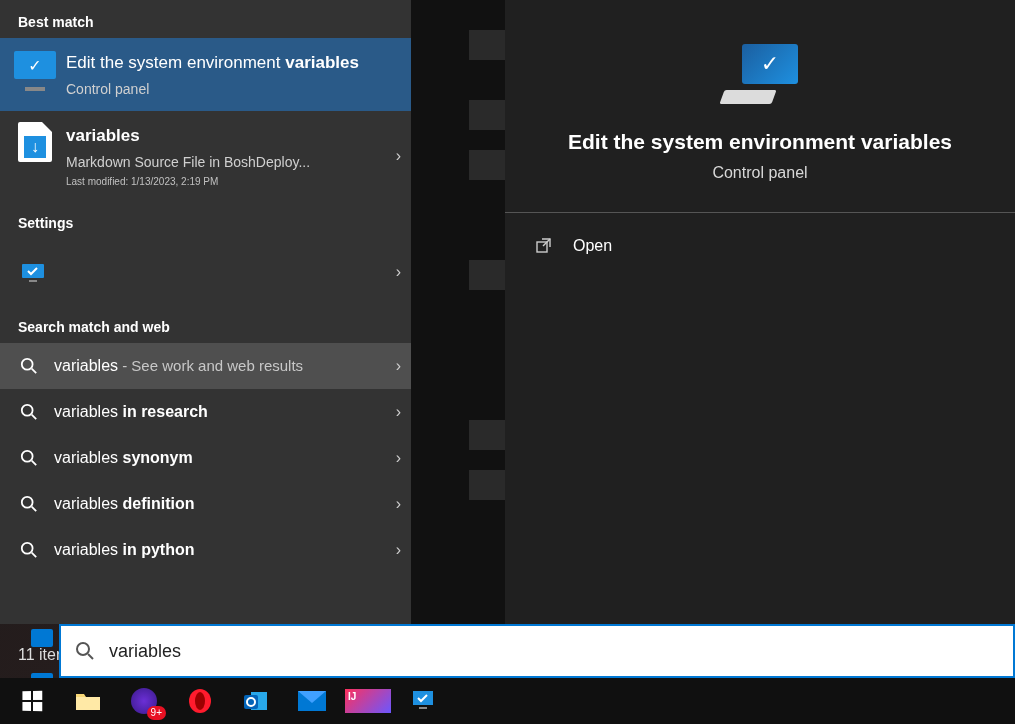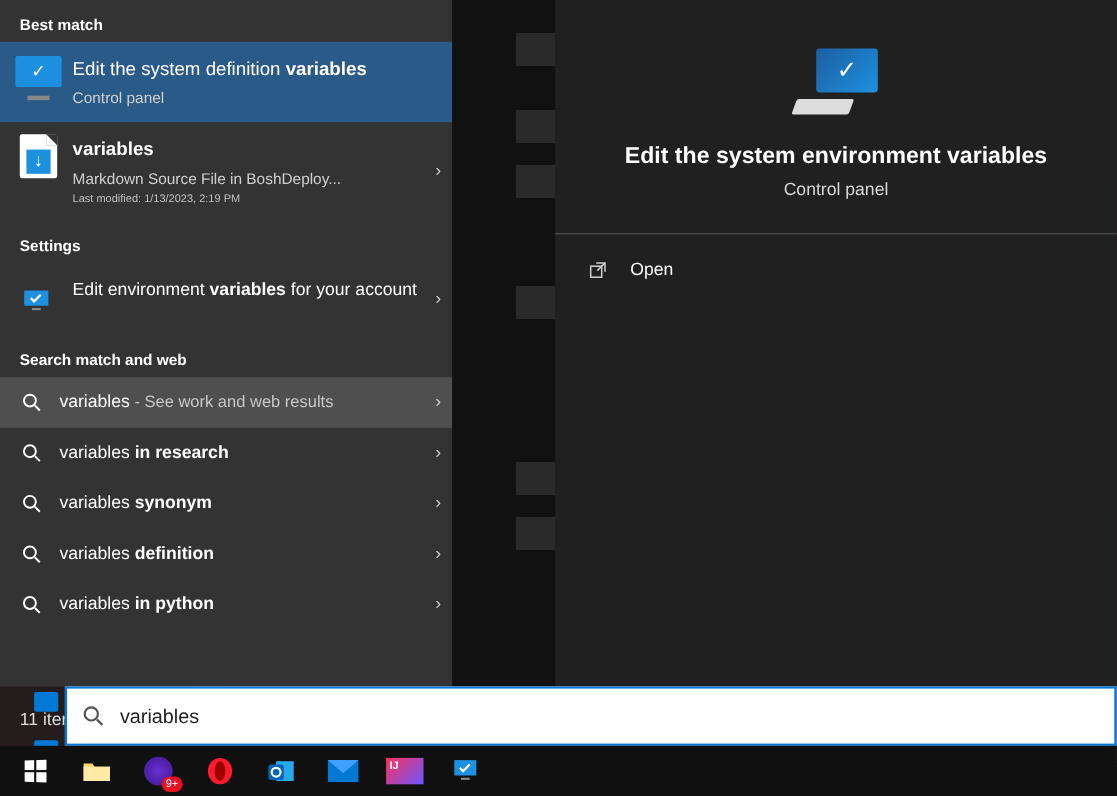--- a/index.html
+++ b/index.html
@@ -174,21 +174,21 @@
       <div class="result-icon">
         <div class="monitor">
             <div class="screen">
               <span class="check">✓</span>
             </div>
             <div class="stand"></div>
           </div>
       </div>
       <div class="result-body">
         <div class="result-title">
-          <span>Edit the system definition </span><b>variables</b>
+          <span>Edit the system environment </span><b>variables</b>
         </div>
         <div class="result-sub">Control panel</div>
       </div>
     </div>
 
     <div class="result-item">
       <div class="result-icon">
         <div class="file-md">
             <div class="dl">↓</div>
           </div>
@@ -203,25 +203,20 @@
 
     <div class="section-header">Settings</div>
 
     <div class="result-item">
       <div class="result-icon" style="margin-top:4px;">
         <svg width="30" height="24" viewBox="0 0 30 24">
             <rect x="2" y="2" width="22" height="14" rx="1" fill="#1e90e0"></rect>
             <path d="M8 9 l3 3 l6 -6" stroke="#fff" stroke-width="2" fill="none"></path>
             <rect x="9" y="18" width="8" height="2" fill="#888"></rect>
           </svg>
-      </div>
-      <div class="result-body">
-        <div class="result-title" style="font-size:16px;">
-          <span>Edit environment </span><b>variables</b><span> for your account</span>
-        </div>
       </div>
       <span class="chevron">›</span>
     </div>
 
     <div class="section-header">Search match and web</div>
 
     <div id="web-list">
         <div class="web-item hl">
           <span class="web-icon">
             <svg width="18" height="18" viewBox="0 0 20 20" fill="none" stroke="#fff" stroke-width="2">
@@ -352,21 +347,21 @@
     </div>
     <div class="tb-btn">
       <div class="tb-icon">
         <svg width="28" height="20" viewBox="0 0 28 20">
             <rect width="28" height="20" fill="#0078d4"></rect>
             <path d="M0 0 L14 12 L28 0" fill="#40a0ff"></path>
           </svg>
       </div>
     </div>
     <div class="tb-btn">
-      <div class="tb-icon" style="background:linear-gradient(135deg,#fe315d,#6b57ff);width:34px;height:24px;position:relative;">
+      <div class="tb-icon" style="background:linear-gradient(135deg,#fe315d,#6b57ff);width:46px;height:24px;position:relative;">
         <span style="position:absolute;left:3px;top:2px;color:#fff;font-size:10px;font-weight:bold;">IJ</span>
       </div>
     </div>
     <div class="tb-btn">
       <div class="tb-icon">
         <svg width="26" height="24" viewBox="0 0 26 24">
             <rect x="2" y="2" width="20" height="14" fill="#1e90e0"></rect>
             <rect x="8" y="18" width="8" height="2" fill="#888"></rect>
             <path d="M7 9 l3 3 l6-6" stroke="#fff" stroke-width="2" fill="none"></path>
           </svg>

